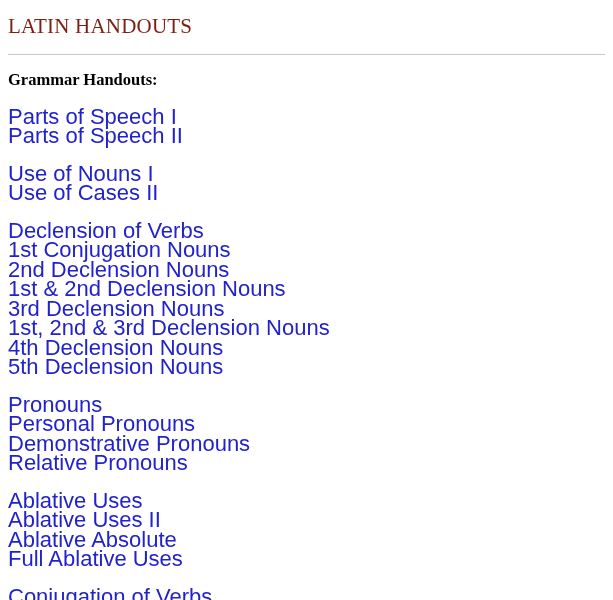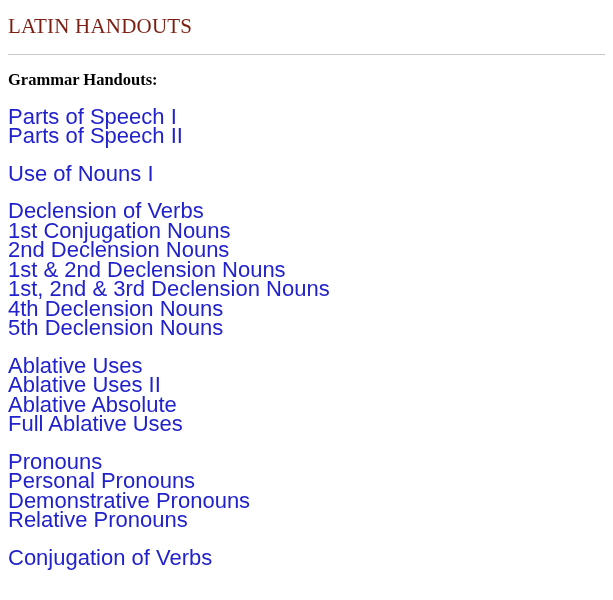--- a/index.html
+++ b/index.html
@@ -74,43 +74,45 @@
 
   <div class="spacer-top"></div>
 
   <div class="link-group">
     <a class="doc-link" href="#">Parts of Speech I</a>
     <a class="doc-link" href="#">Parts of Speech II</a>
   </div>
 
   <div class="link-group">
     <a class="doc-link" href="#">Use of Nouns I</a>
+    <a class="doc-link" href="#">Use of Cases II</a>
   </div>
 
   <div class="link-group">
     <a class="doc-link" href="#">Declension of Verbs</a>
     <a class="doc-link" href="#">1st Conjugation Nouns</a>
     <a class="doc-link" href="#">2nd Declension Nouns</a>
     <a class="doc-link" href="#">1st &amp; 2nd Declension Nouns</a>
+    <a class="doc-link" href="#">3rd Declension Nouns</a>
     <a class="doc-link" href="#">1st, 2nd &amp; 3rd Declension Nouns</a>
     <a class="doc-link" href="#">4th Declension Nouns</a>
     <a class="doc-link" href="#">5th Declension Nouns</a>
+  </div>
+
+  <div class="link-group">
+    <a class="doc-link" href="#">Pronouns</a>
+    <a class="doc-link" href="#">Personal Pronouns</a>
+    <a class="doc-link" href="#">Demonstrative Pronouns</a>
+    <a class="doc-link" href="#">Relative Pronouns</a>
   </div>
 
   <div class="link-group">
     <a class="doc-link" href="#">Ablative Uses</a>
     <a class="doc-link" href="#">Ablative Uses II</a>
     <a class="doc-link" href="#">Ablative Absolute</a>
     <a class="doc-link" href="#">Full Ablative Uses</a>
   </div>
 
   <div class="link-group">
-    <a class="doc-link" href="#">Pronouns</a>
-    <a class="doc-link" href="#">Personal Pronouns</a>
-    <a class="doc-link" href="#">Demonstrative Pronouns</a>
-    <a class="doc-link" href="#">Relative Pronouns</a>
-  </div>
-
-  <div class="link-group">
     <a class="doc-link" href="#">Conjugation of Verbs</a>
   </div>
 
 </div>
 
 </body></html>

